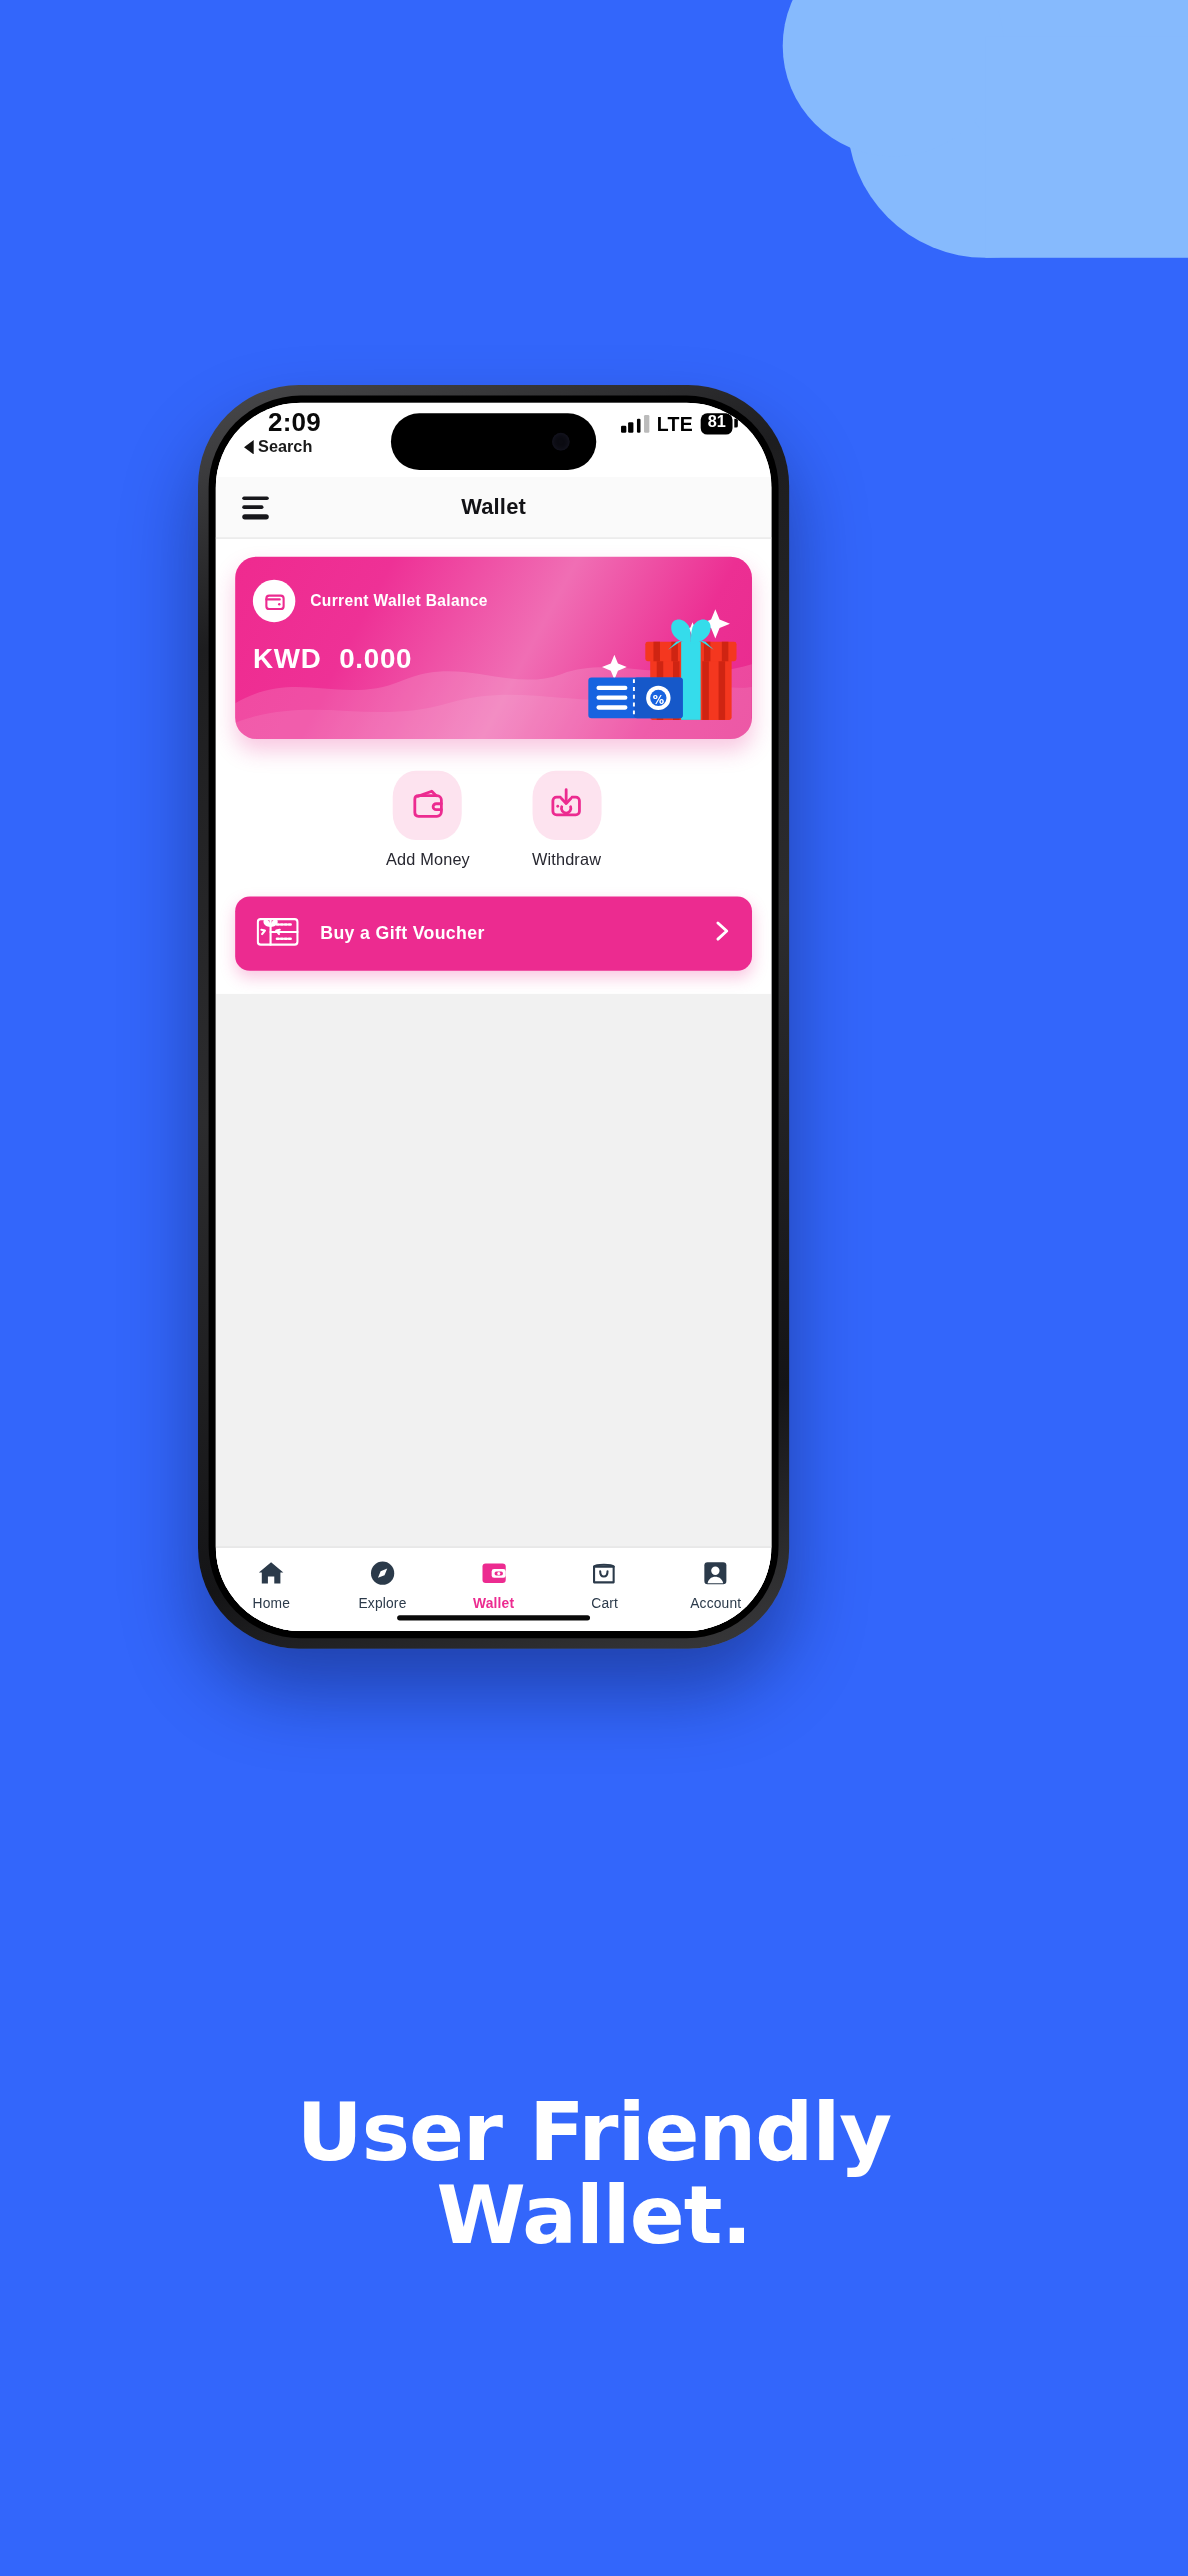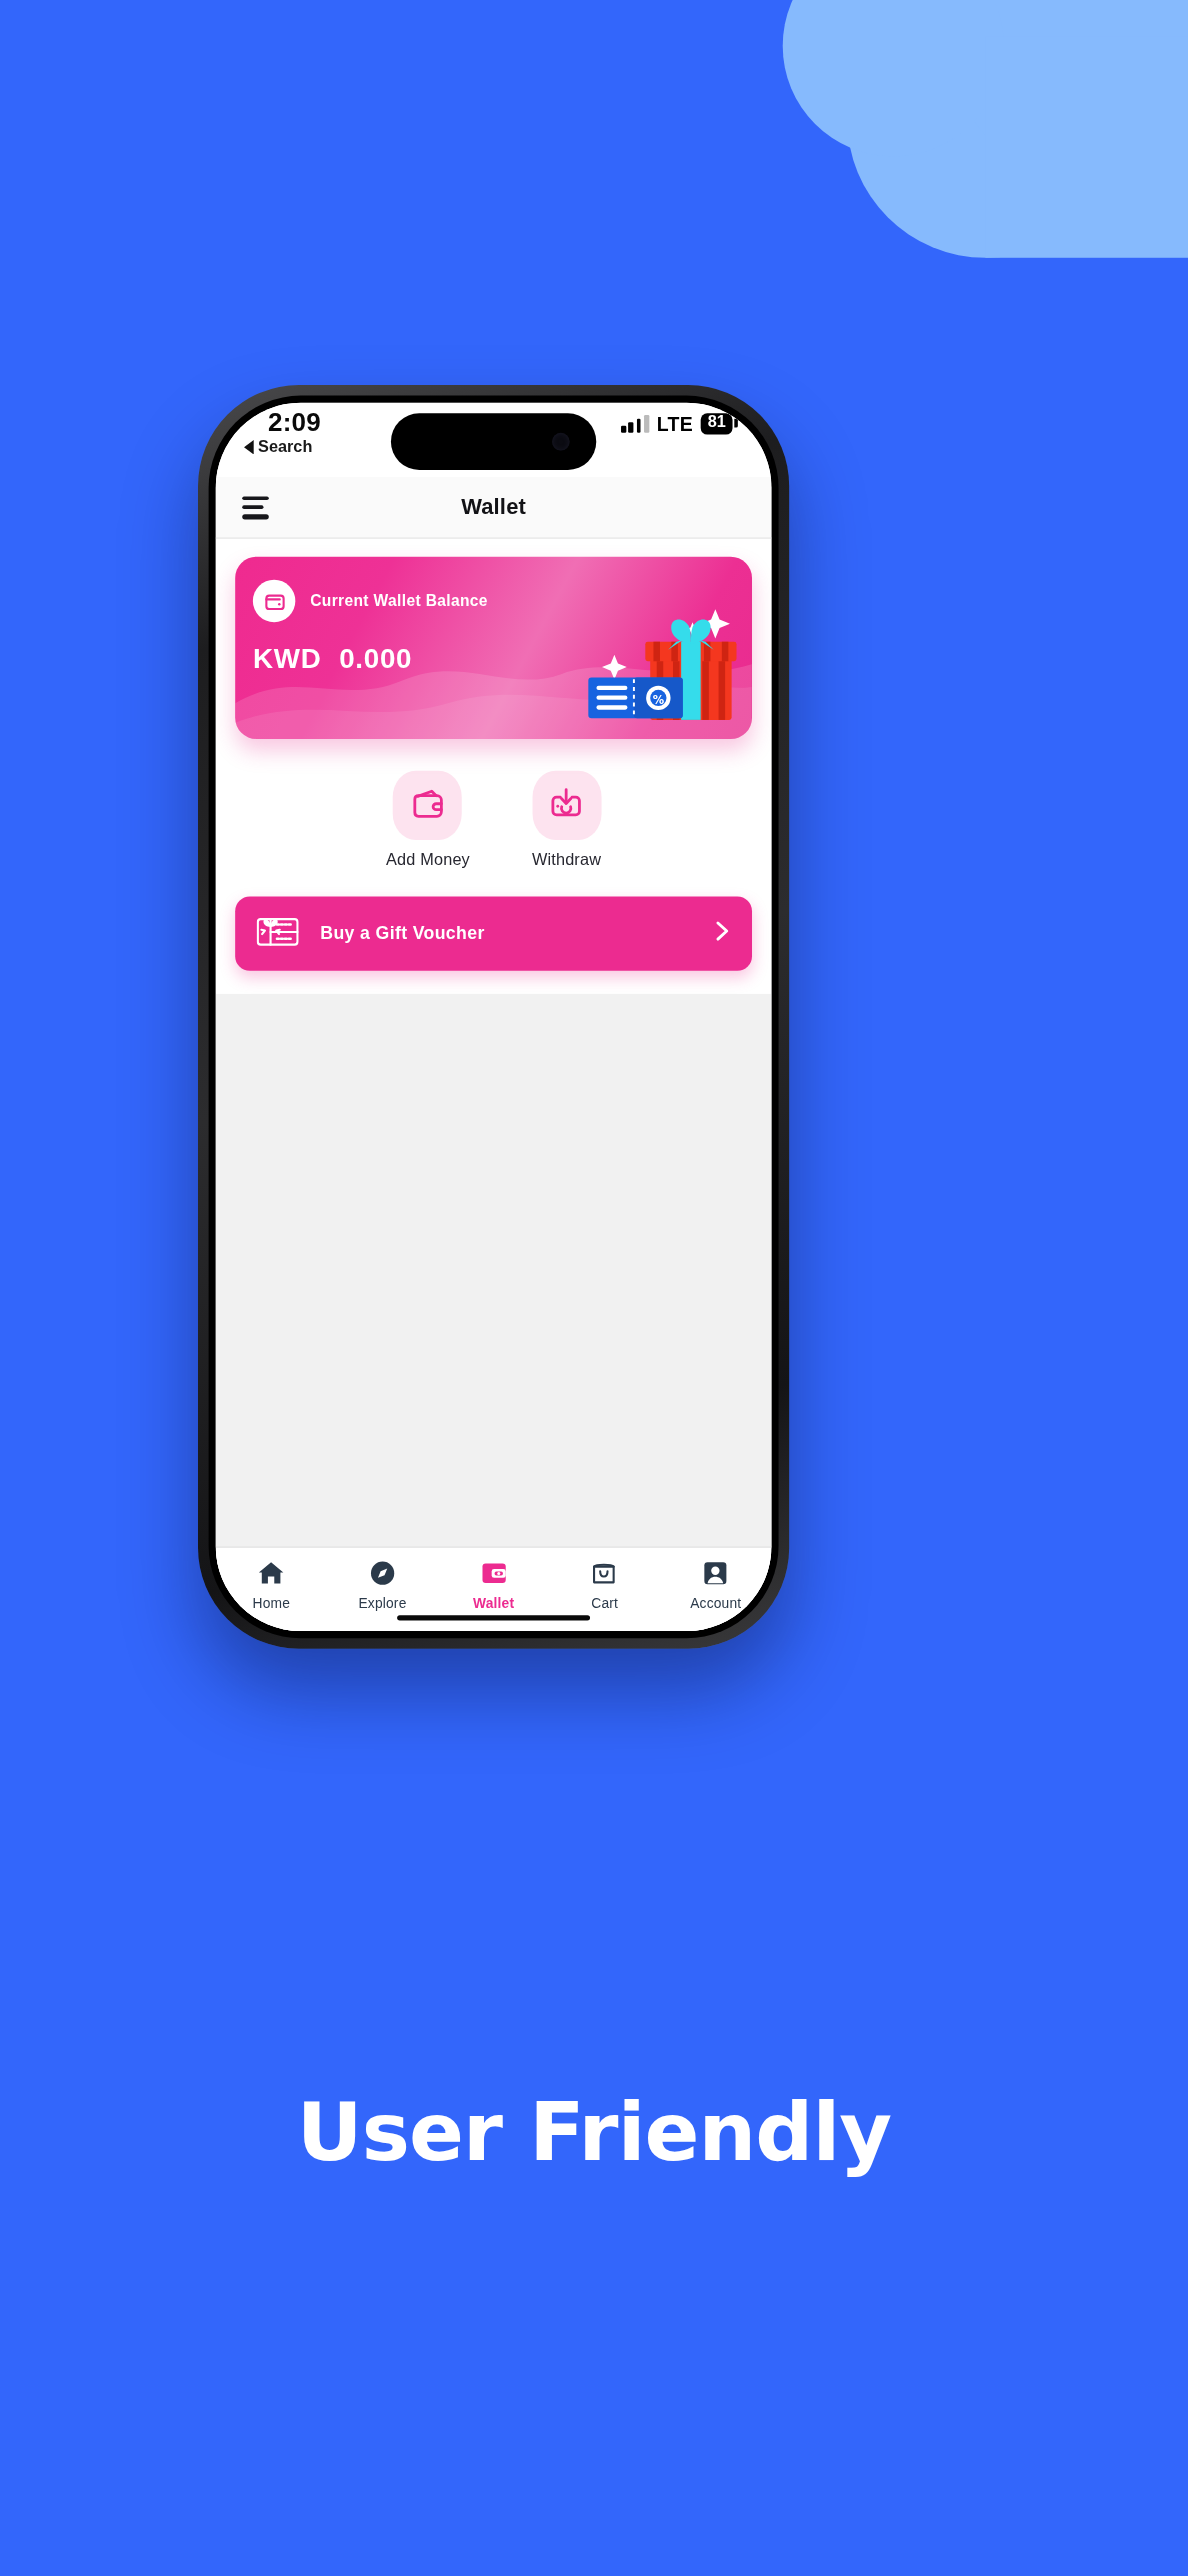--- a/index.html
+++ b/index.html
@@ -466,14 +466,15 @@
 
       <div id="home-indicator"></div>
     </div>
 
   </div>
  </div>
 </div>
 
 <div id="marketing-caption">
   <span id="caption-line-1">User Friendly</span>
+  <span id="caption-line-2">Wallet.</span>
 </div>
 
 
 </body></html>

